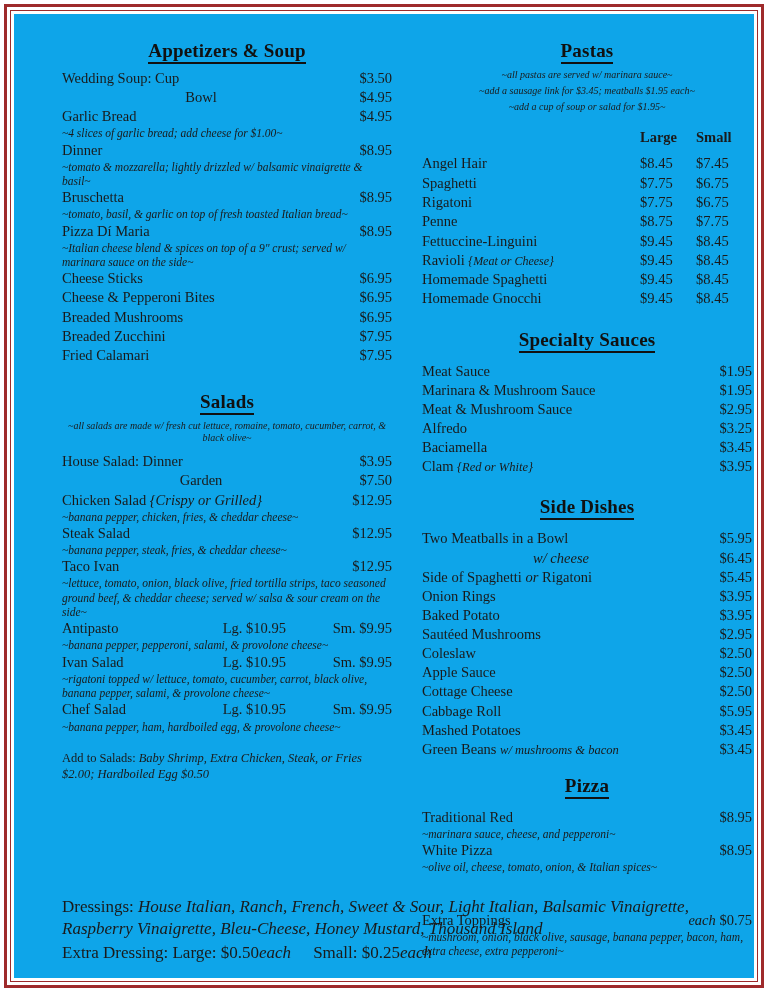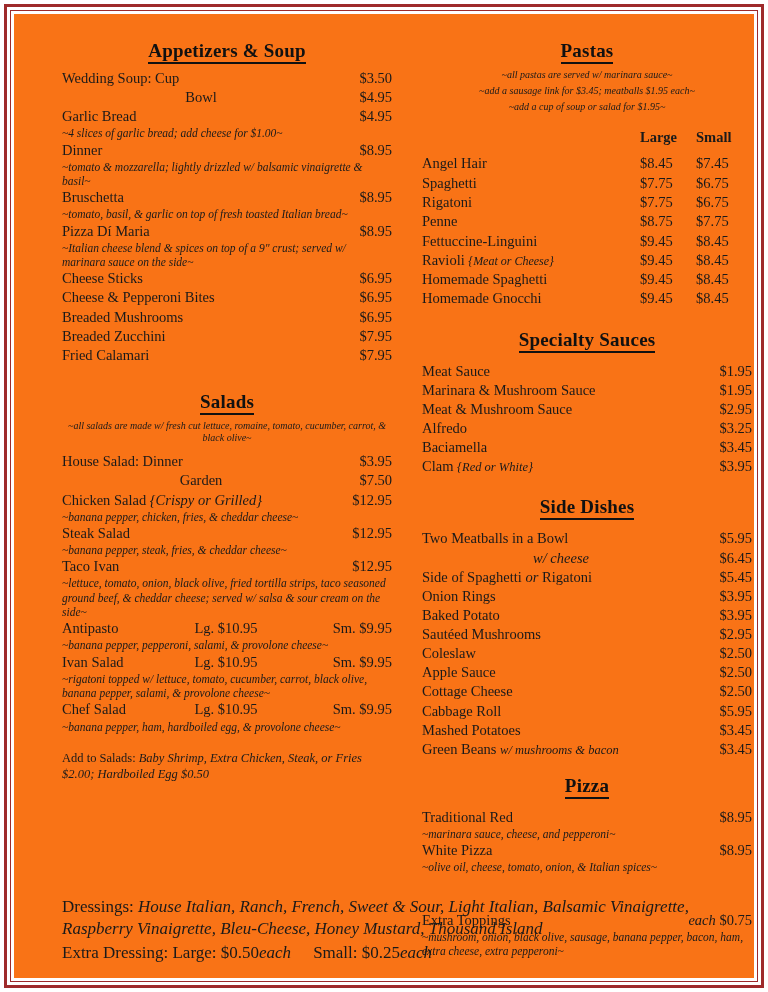--- a/index.html
+++ b/index.html
@@ -31,21 +31,21 @@
   }
   .frame-inner {
     position: absolute;
     left: 10px; top: 10px; right: 10px; bottom: 10px;
     border: 1px solid #9e2a2b;
     box-sizing: border-box;
   }
   .sheet {
     position: absolute;
     left: 14px; top: 14px; right: 14px; bottom: 14px;
-    background: #f97316;
+    background: #0ea5e9;
     box-sizing: border-box;
     padding: 26px 40px 10px 48px;
   }
   .columns {
     display: flex;
     gap: 30px;
     align-items: flex-start;
   }
   .col {
     width: 330px;
@@ -139,21 +139,21 @@
   }
 
   
   .lsrow {
     display: flex;
     font-size: 14.5px;
     line-height: 1.33;
     white-space: nowrap;
   }
   .lsrow .lname { flex: 0 0 104px; }
-  .lsrow .llg { flex: 0 0 auto; width: 120px; text-align: center; }
+  .lsrow .llg { flex: 0 0 auto; width: 120px; text-align: right; }
   .lsrow .lsm { flex: 1 1 auto; text-align: right; }
 
   .addnote {
     font-size: 12.5px;
     line-height: 1.3;
     margin-top: 16px;
   }
   .addnote .lbl { font-style: normal; }
   .addnote .it { font-style: italic; }
 

